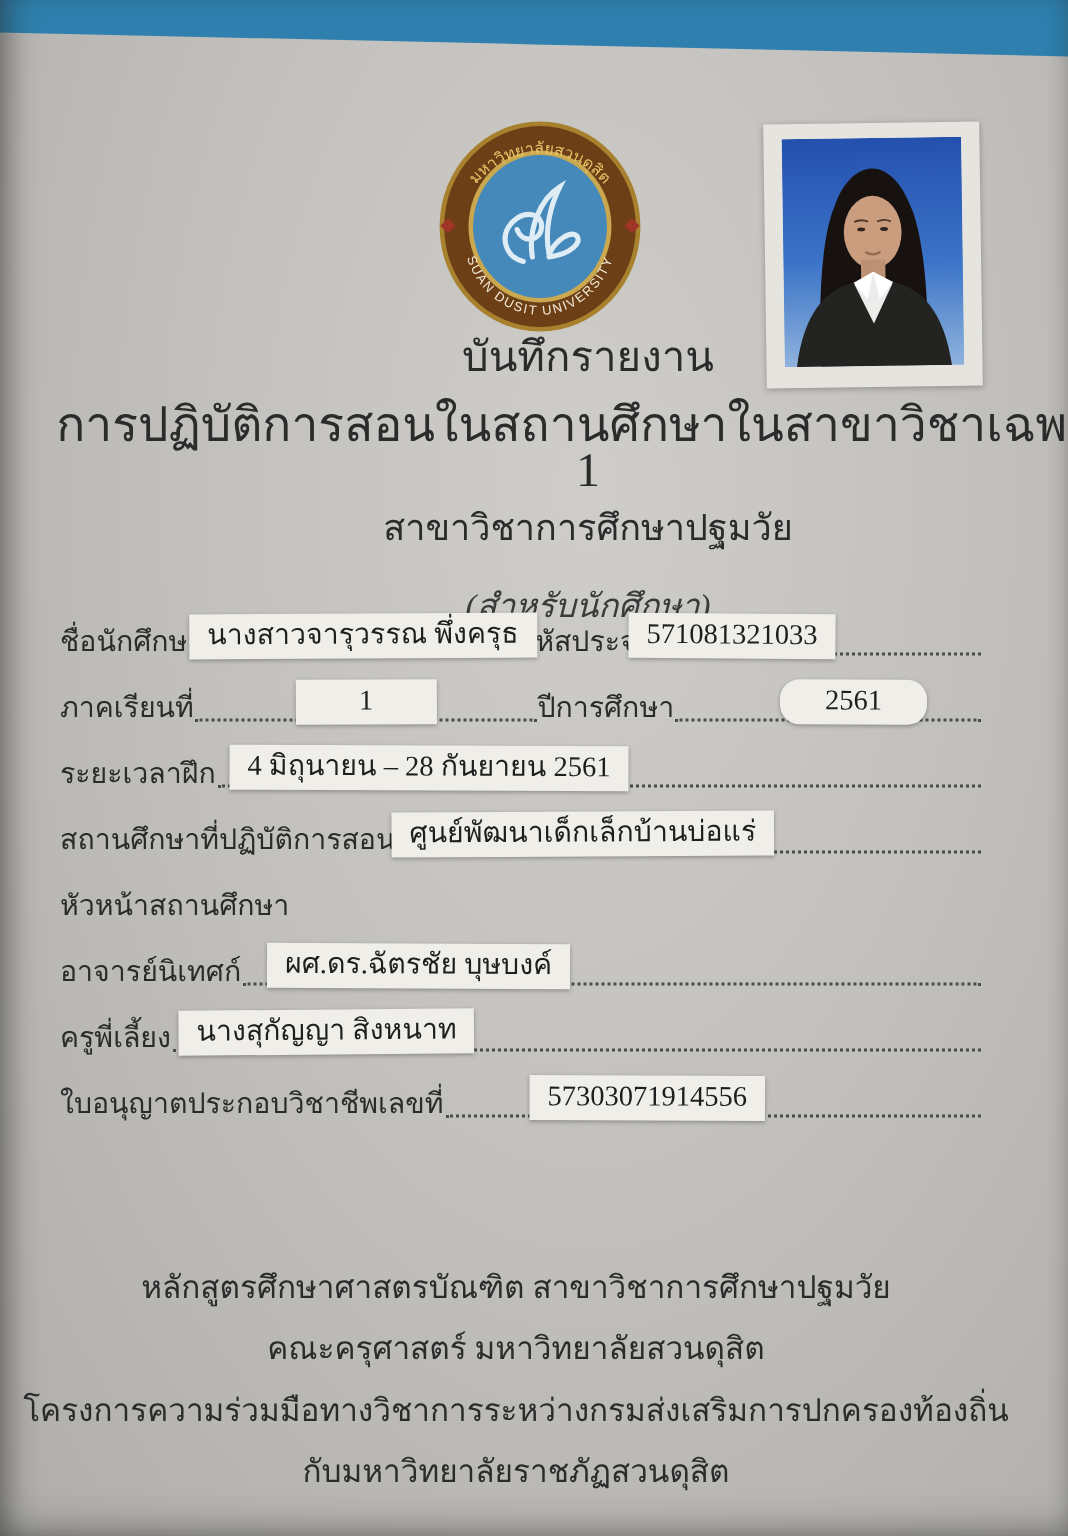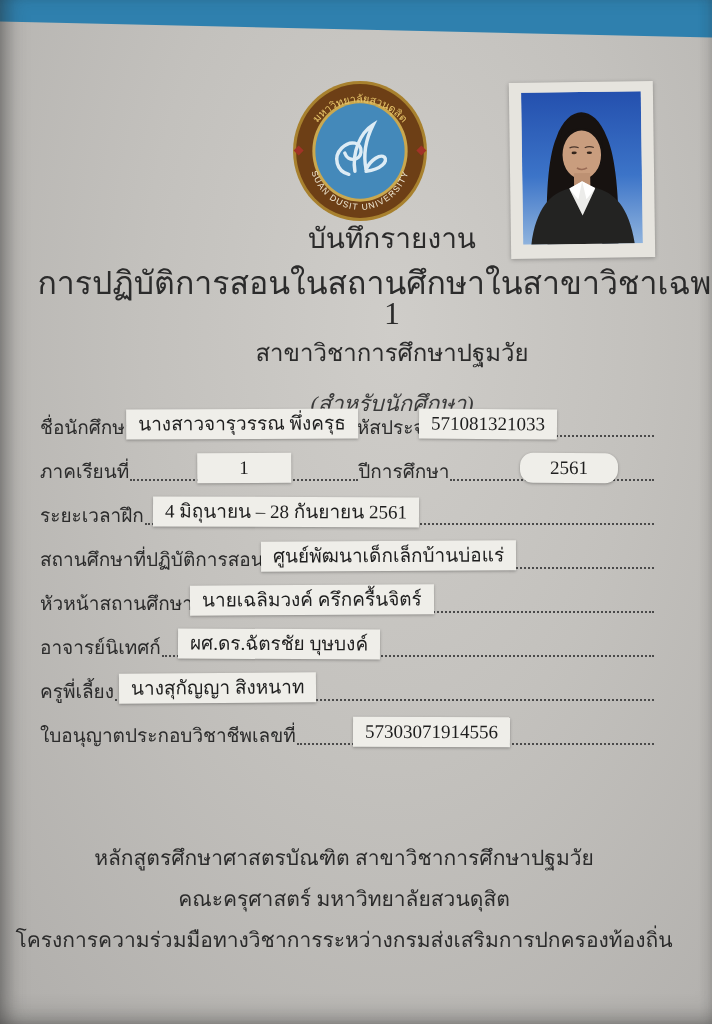--- a/index.html
+++ b/index.html
@@ -156,23 +156,20 @@
 
     <div class="row">
       <span class="lbl">สถานศึกษาที่ปฏิบัติการสอน</span>
       <span class="dots">
         <span class="sticker s-l0">ศูนย์พัฒนาเด็กเล็กบ้านบ่อแร่</span>
       </span>
     </div>
 
     <div class="row">
       <span class="lbl">หัวหน้าสถานศึกษา</span>
-      <span class="dots">
-        <span class="sticker s-l0">นายเฉลิมวงค์  ครึกครื้นจิตร์</span>
-      </span>
     </div>
 
     <div class="row">
       <span class="lbl">อาจารย์นิเทศก์</span>
       <span class="dots">
         <span class="sticker s-l16">ผศ.ดร.ฉัตรชัย  บุษบงค์</span>
       </span>
     </div>
 
     <div class="row">
@@ -188,15 +185,16 @@
         <span class="sticker s-l6">57303071914556</span>
       </span>
     </div>
 
   </div>
 
   <div class="footer">
     <div>หลักสูตรศึกษาศาสตรบัณฑิต สาขาวิชาการศึกษาปฐมวัย</div>
     <div>คณะครุศาสตร์ มหาวิทยาลัยสวนดุสิต</div>
     <div>โครงการความร่วมมือทางวิชาการระหว่างกรมส่งเสริมการปกครองท้องถิ่น</div>
+    <div>กับมหาวิทยาลัยราชภัฏสวนดุสิต</div>
   </div>
 
 </div>
 
 </body></html>

